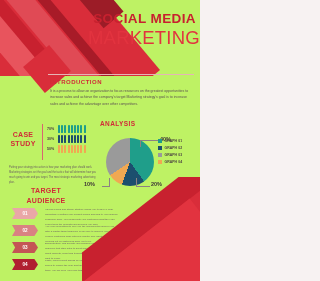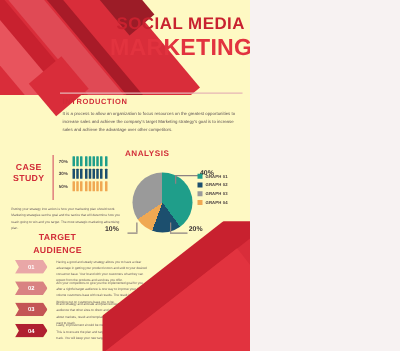--- a/index.html
+++ b/index.html
@@ -3,21 +3,21 @@
 <meta charset="utf-8">
 <style>
   html,body{margin:0;padding:0;}
   body{
     width:200px;height:281px;
     background:#f7f2f2;
     font-family:"Liberation Sans", sans-serif;
     overflow:hidden;
     position:relative;
   }
-  .poster{position:absolute;inset:0;background:#fef9c3;overflow:hidden;}
+  .poster{position:absolute;inset:0;background:#bef264;overflow:hidden;}
 
   
   .header{position:absolute;left:0;top:0;width:200px;height:76px;overflow:hidden;}
   .hdr-base{position:absolute;left:-60px;top:-40px;width:180px;height:190px;
             background:#d92d3a;transform:rotate(-40deg);transform-origin:50% 50%;}
   .hdr-s1{position:absolute;left:-10px;top:-70px;width:30px;height:210px;
           background:#e8545d;transform:rotate(-40deg);transform-origin:50% 50%;}
   .hdr-s2{position:absolute;left:18px;top:-70px;width:13px;height:210px;
           background:#c8212f;transform:rotate(-40deg);transform-origin:50% 50%;}
   .hdr-s3{position:absolute;left:36px;top:-74px;width:22px;height:210px;
@@ -25,21 +25,21 @@
   .hdr-s4{position:absolute;left:60px;top:-80px;width:10px;height:210px;
           background:#a81b28;transform:rotate(-40deg);transform-origin:50% 50%;}
   .hdr-dark{position:absolute;left:62px;top:-86px;width:26px;height:120px;
             background:#9c1c27;transform:rotate(-40deg);transform-origin:50% 50%;}
   .hdr-tip{position:absolute;left:30px;top:52px;width:34px;height:34px;
            background:#d92d3a;transform:rotate(-40deg);}
 
   
   .title-wrap{position:absolute;left:88px;top:12px;width:108px;text-align:right;}
   .t-social{font-size:13.5px;font-weight:bold;color:#c8212f;letter-spacing:0.4px;line-height:1.1;}
-  .t-mark{font-size:18.5px;font-weight:bold;color:#e2333f;letter-spacing:0.2px;line-height:1.05;margin-top:1px;}
+  .t-mark{font-size:18.5px;font-weight:normal;color:#e2333f;letter-spacing:0.2px;line-height:1.05;margin-top:1px;}
   .title-rule{position:absolute;left:48px;top:74px;width:146px;height:1.2px;background:#e5b5b5;}
 
   
   .intro{position:absolute;left:50px;top:79px;width:142px;}
   .intro-h{font-size:6px;font-weight:bold;color:#d12c38;letter-spacing:0.5px;}
   .intro-p{font-size:3.5px;line-height:1.85;color:#5d5252;margin-top:3px;text-align:left;}
 
   
   .case-wrap{position:absolute;left:6px;top:122px;width:92px;}
   .case-h{font-size:7px;font-weight:bold;color:#d12c38;line-height:1.35;

